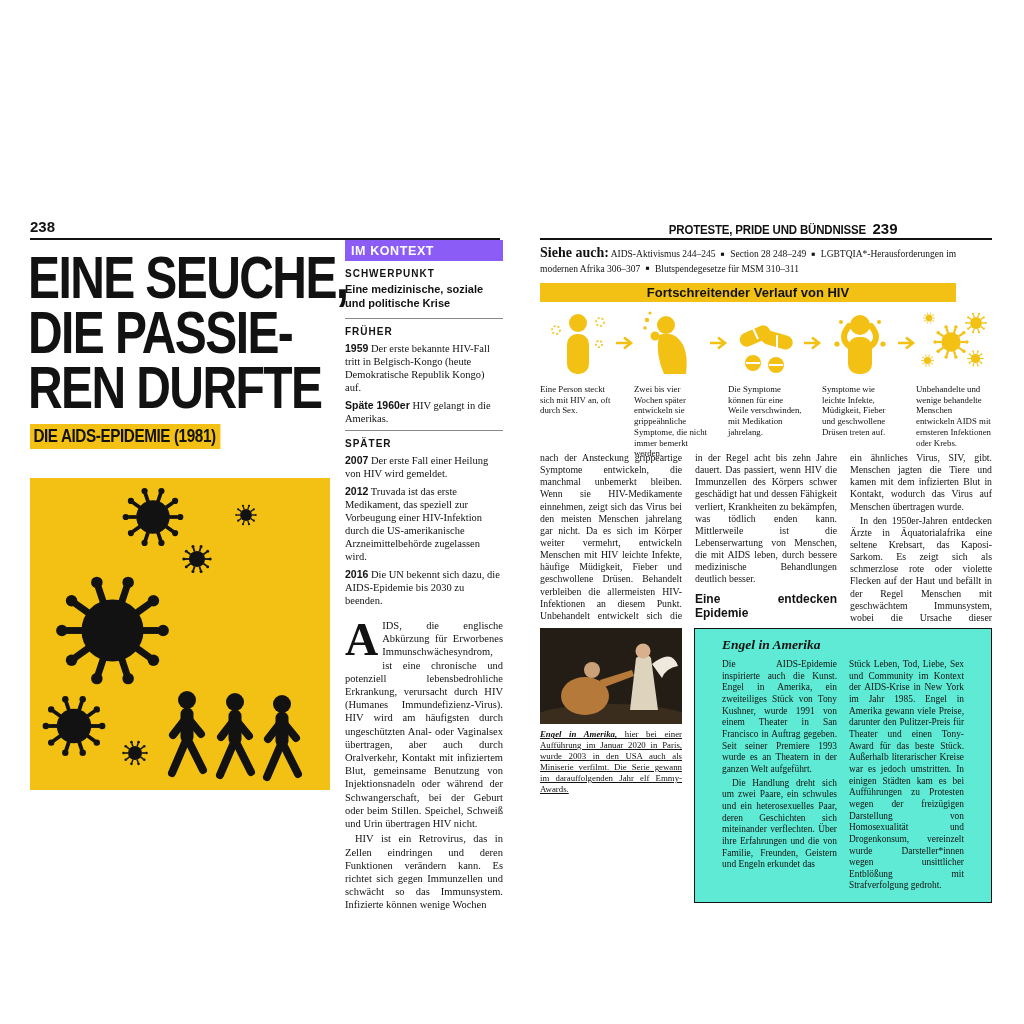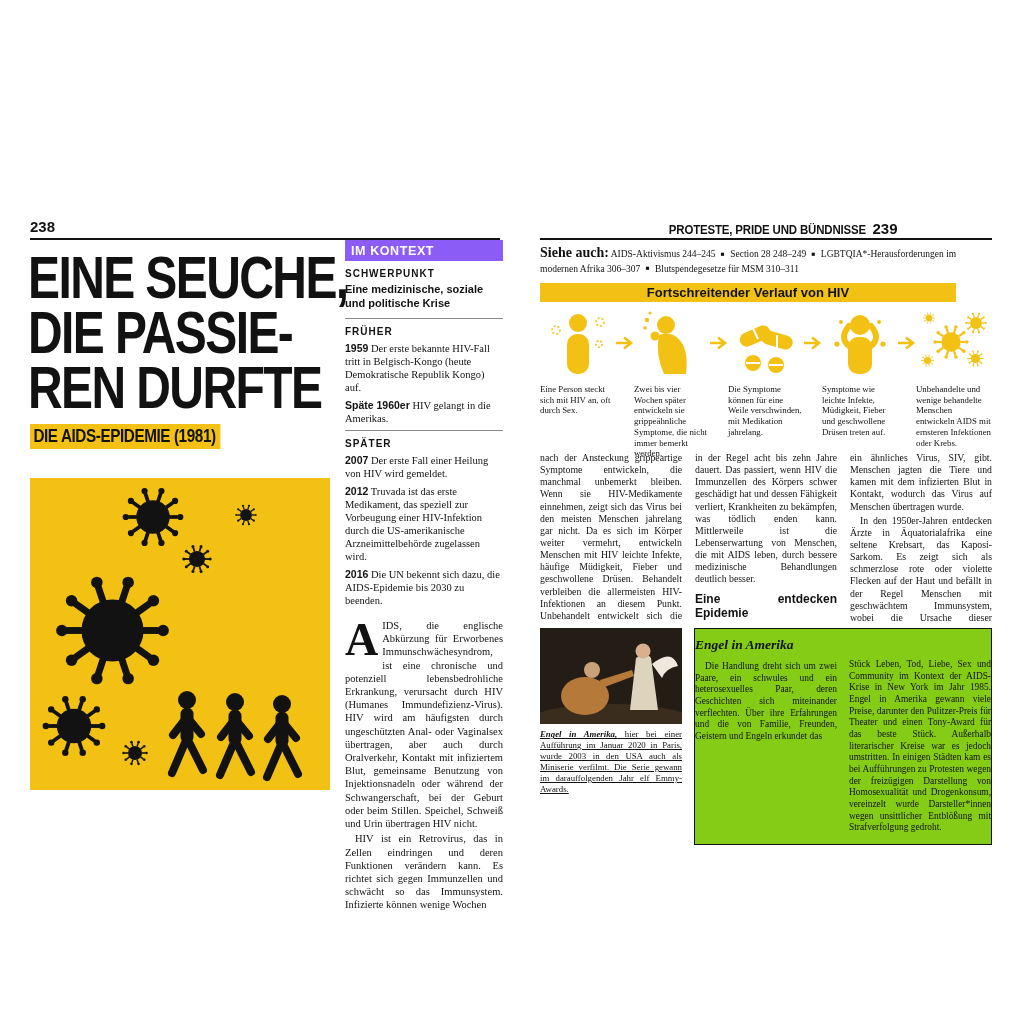--- a/index.html
+++ b/index.html
@@ -64,21 +64,21 @@
 
   .article { position:absolute; left:540px; top:452px; width:452px; height:170px;
     display:flex; gap:13px; overflow:hidden; }
   .col { width:142px; font-size:9.8px; line-height:1.24; text-align:justify; hyphens:auto; }
   .subhead { font:bold 12px "Liberation Sans", sans-serif; margin:6px 0 2px; }
 
   .bottom { position:absolute; left:540px; top:628px; width:452px; display:flex; gap:12px; align-items:flex-start; }
   .photo-col { width:142px; flex:0 0 142px; }
   .photo { width:142px; height:96px; background:#241d16; overflow:hidden; }
   .photo-cap { font-size:8.8px; line-height:1.25; margin-top:5px; text-align:justify;text-decoration:underline; }
-  .angels-box { flex:1; border:1.5px solid #121212; background:#84cc16; padding:8px 0 10px; }
+  .angels-box { flex:1; border:1.5px solid #121212; background:#5eead4; padding:8px 27px 10px; }
   .angels-title { font-style:italic; font-weight:bold; font-size:13.5px; margin:0 0 6px; }
   .angels-cols { display:flex; gap:12px; }
   .acol { flex:1; font-size:9.4px; line-height:1.24; text-align:justify; hyphens:auto; }
 </style>
 </head>
 <body>
 
 <svg width="0" height="0" style="position:absolute" aria-hidden="true">
   <defs>
     <symbol id="virus" viewBox="0 0 100 100">
@@ -353,20 +353,21 @@
       </div>
       <div class="photo-cap">
         <b><i>Engel in Amerika,</i></b><span> hier bei einer Aufführung im Januar 2020 in Paris, wurde 2003 in den USA auch als Miniserie verfilmt. Die Serie gewann im darauffolgenden Jahr elf Emmy-Awards.</span>
       </div>
     </div>
 
     <div class="angels-box">
       <div class="angels-title">Engel in Amerika</div>
       <div class="angels-cols">
         <div class="acol">
+          <p class="p0">Die AIDS-Epidemie inspirierte auch die Kunst. Engel in Amerika, ein zweiteiliges Stück von Tony Kushner, wurde 1991 von einem Theater in San Francisco in Auftrag gegeben. Seit seiner Premiere 1993 wurde es an Theatern in der ganzen Welt aufgeführt.</p>
           <p class="p-indent">Die Handlung dreht sich um zwei Paare, ein schwules und ein heterosexuelles Paar, deren Geschichten sich miteinander verflechten. Über ihre Erfahrungen und die von Familie, Freunden, Geistern und Engeln erkundet das</p>
         </div>
         <div class="acol">
           <p class="p0">Stück Leben, Tod, Liebe, Sex und Community im Kontext der AIDS-Krise in New York im Jahr 1985. Engel in Amerika gewann viele Preise, darunter den Pulitzer-Preis für Theater und einen Tony-Award für das beste Stück. Außerhalb literarischer Kreise war es jedoch umstritten. In einigen Städten kam es bei Aufführungen zu Protesten wegen der freizügigen Darstellung von Homosexualität und Drogenkonsum, vereinzelt wurde Darsteller*innen wegen unsittlicher Entblößung mit Strafverfolgung gedroht.</p>
         </div>
       </div>
     </div>
   </div>
 
 </div>

